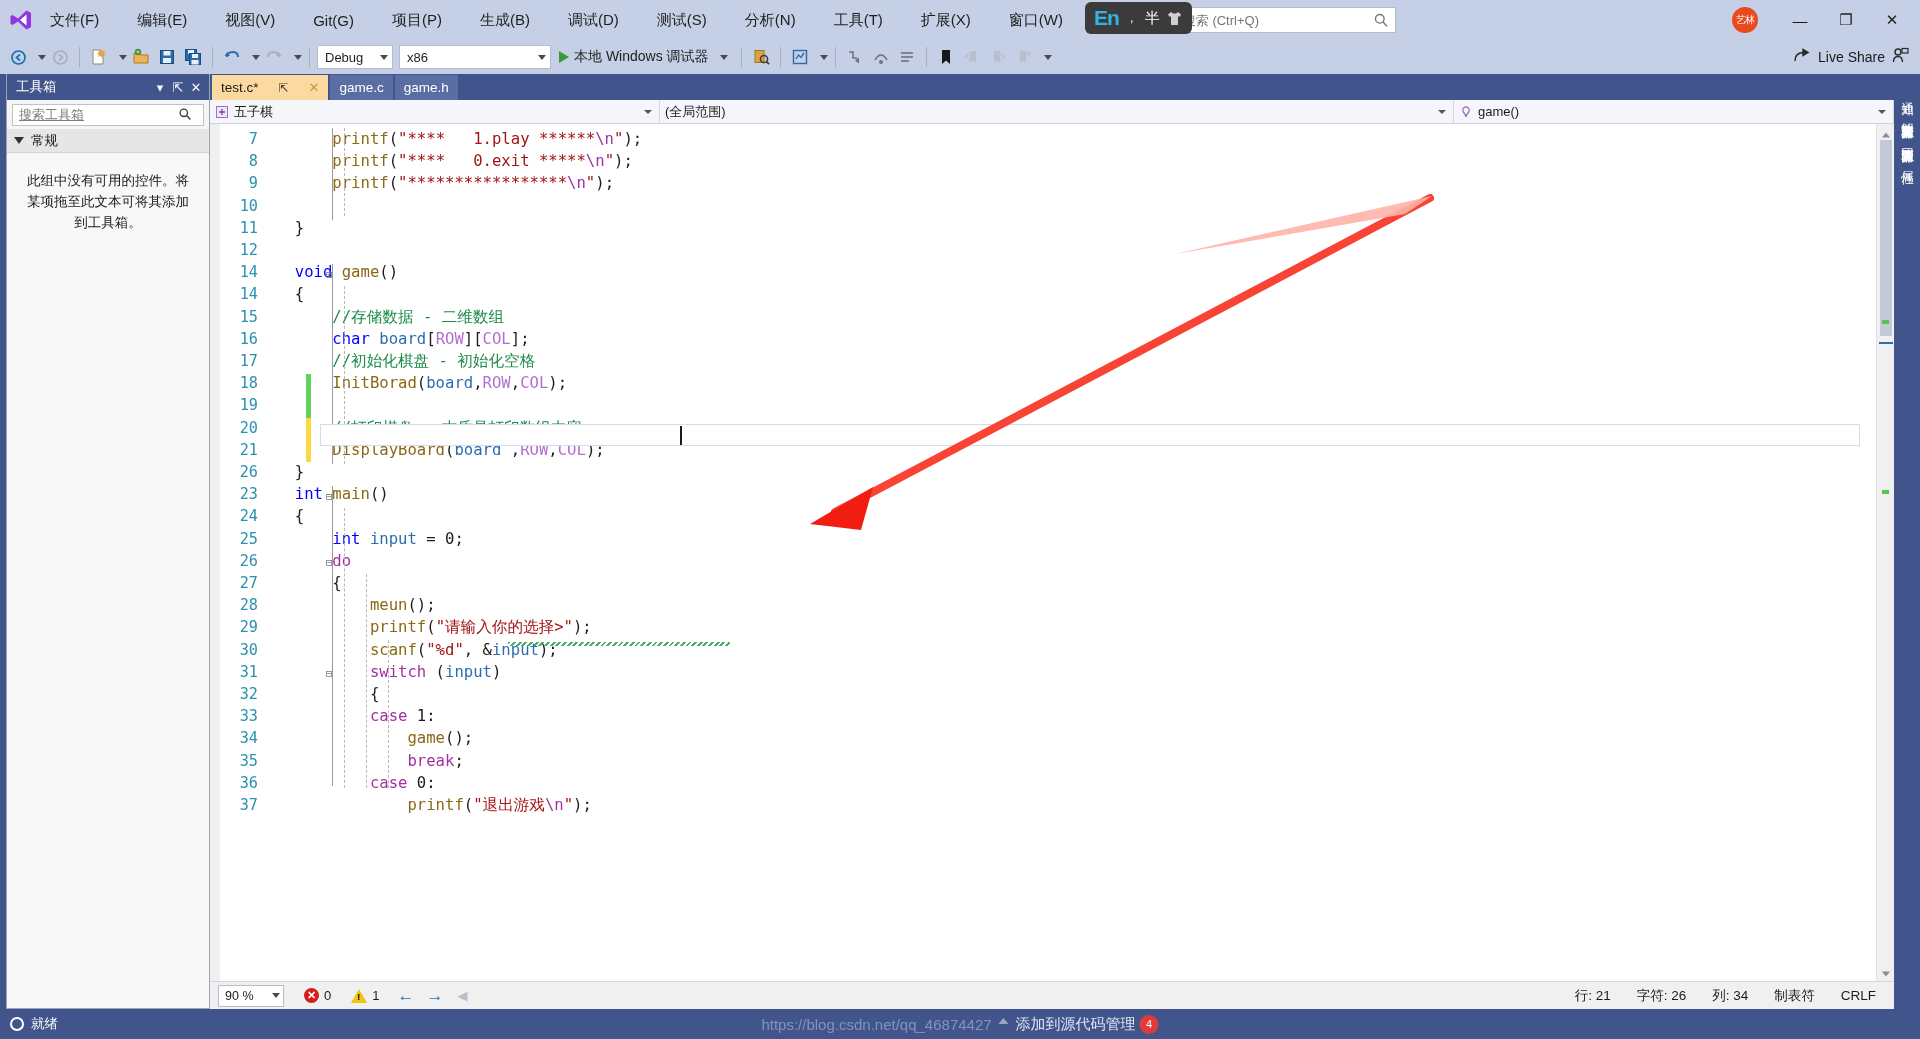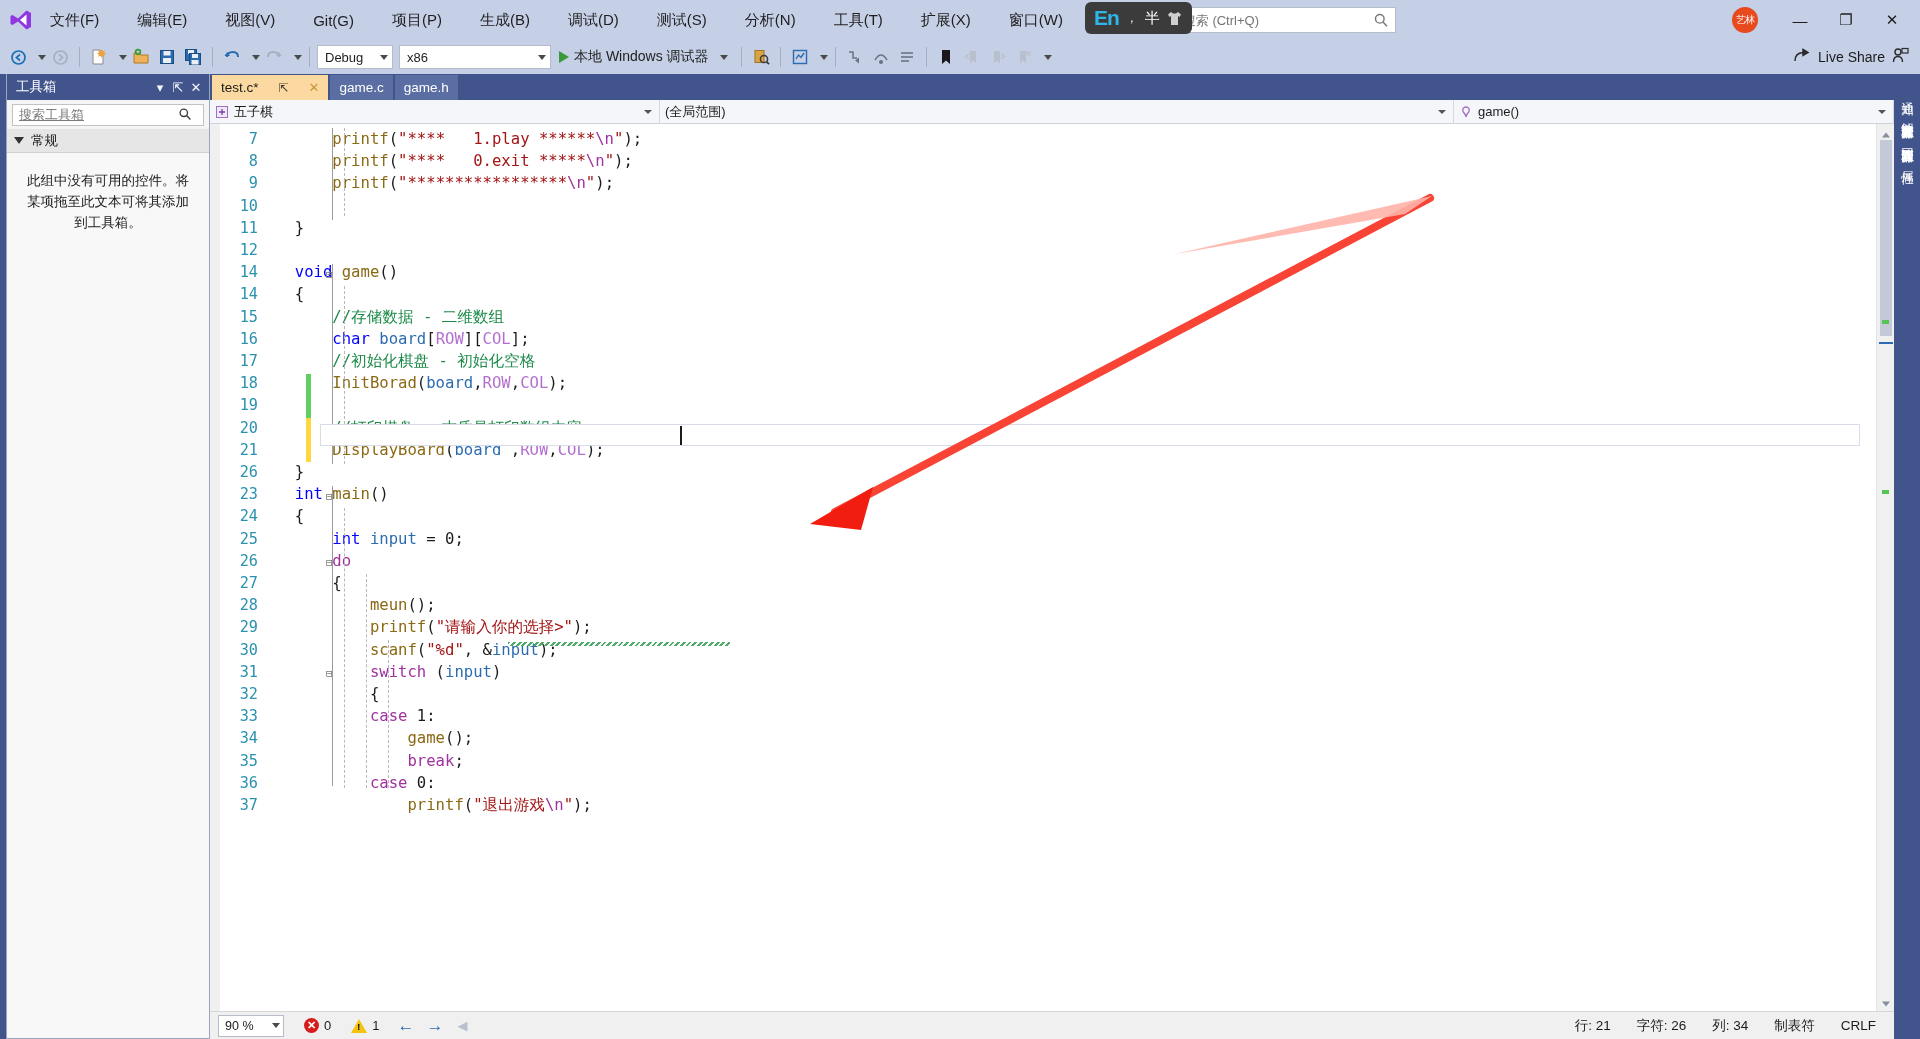--- a/index.html
+++ b/index.html
@@ -512,20 +512,36 @@
     </div>
 
     <div class="rightdock">
       <div class="vtab">通知</div>
       <div class="vtab">解决方案资源管理器</div>
       <div class="vtab">团队资源管理器</div>
       <div class="vtab">属性</div>
     </div>
   </div>
 
+  <div class="statusbar">
+    <div class="st-left">
+      <span class="st-dot"></span>
+      <span>就绪</span>
+    </div>
+    <div class="wm">
+      <span class="url">https://blog.csdn.net/qq_46874427</span>
+      <span>
+        <svg width="16" height="16" viewBox="0 0 16 16" style="opacity:.6">
+            <path d="M8 3 L13 9 L3 9 Z" fill="#d8dded"></path>
+          </svg>
+      </span>
+      <span class="cn">添加到源代码管理</span>
+      <span class="badge">4</span>
+    </div>
+  </div>
 
   <svg class="arrow-svg" width="1920" height="1039">
     <defs>
       <linearGradient id="ag" x1="0" y1="0" x2="1" y2="1">
         <stop offset="0" stop-color="#ff6a5a"></stop>
           <stop offset="1" stop-color="#f11d10"></stop>
       </linearGradient>
     </defs>
     <path d="M1430 198 L835 512" stroke="url(#ag)" stroke-width="8" stroke-linecap="round" fill="none"></path>
     <path d="M1432 196 L1175 254 L1405 214 Z" fill="#ffb3a8" opacity=".9"></path>

